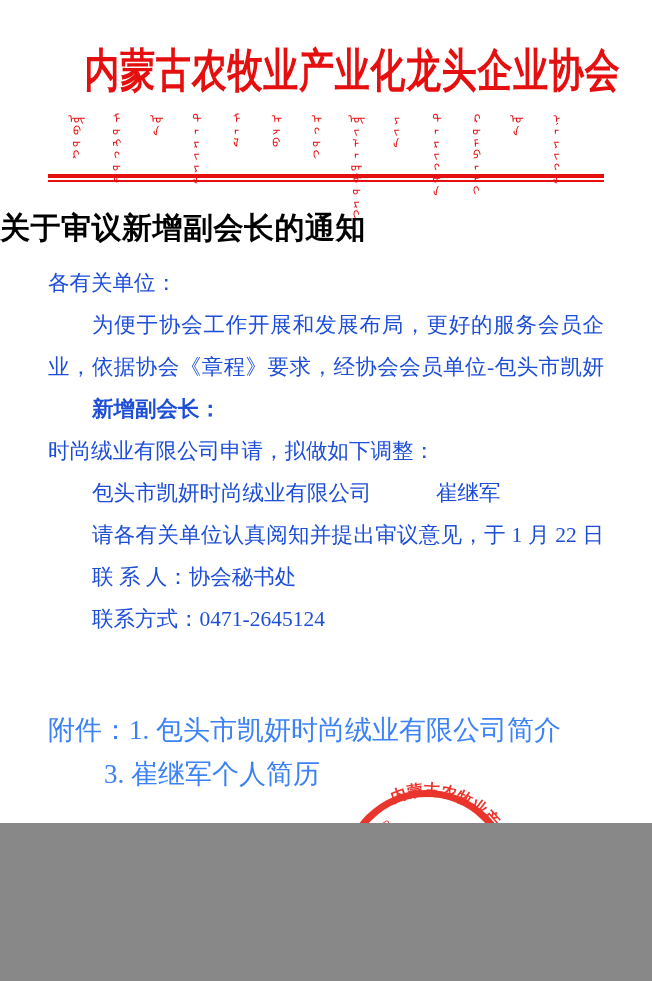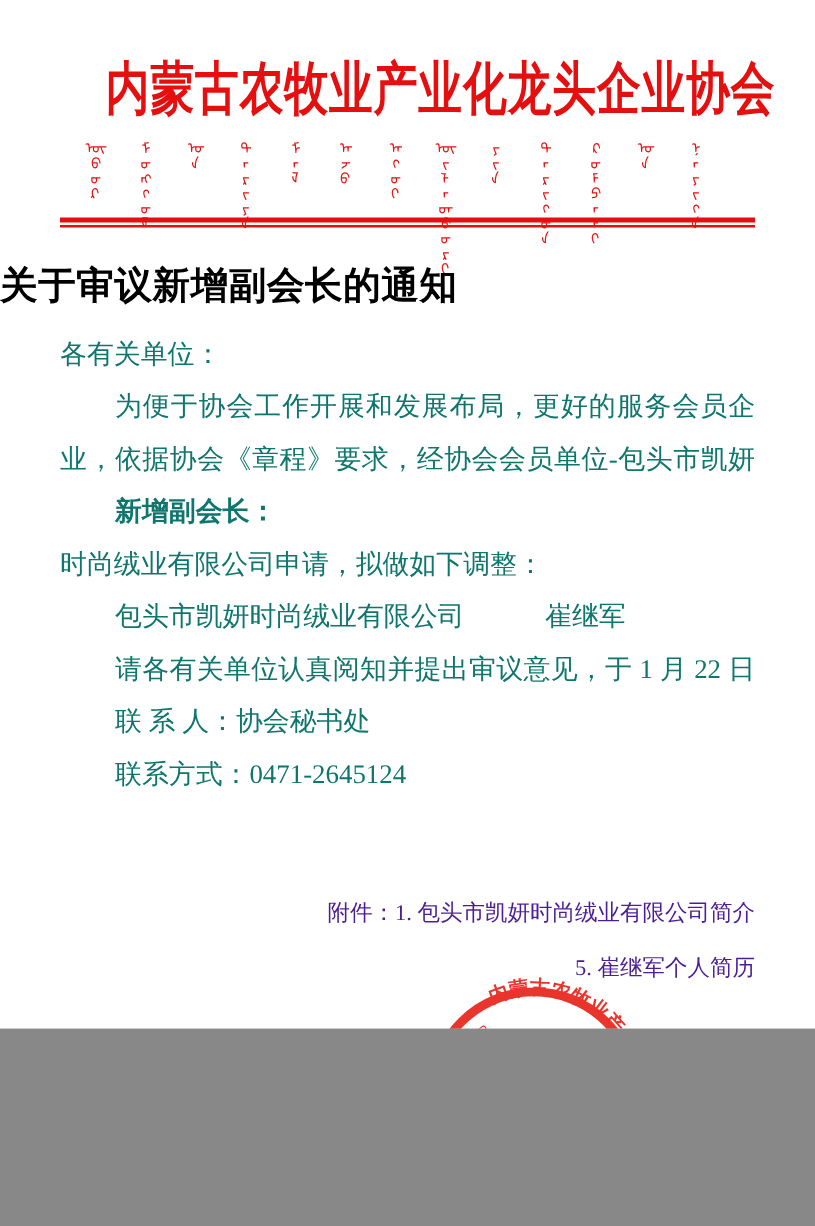--- a/index.html
+++ b/index.html
@@ -63,40 +63,39 @@
     color: #000;
     letter-spacing: 0.5px;
   }
 
   
   .body-block {
     position: absolute;
     top: 262px; left: 48px; width: 556px;
     font-size: 21.5px;
     line-height: 42px;
-    color: #0f766e;
+    color: #1d4ed8;
   }
   .line { white-space: nowrap; }
   .line.ind { padding-left: 44px; }
   .line.bold { font-weight: bold; }
   .line.fill {
     white-space: normal;
     text-align: justify;
     text-align-last: justify;
     text-justify: inter-character;
   }
 
   
   .attach-block {
     position: absolute;
     top: 708px; left: 48px; width: 556px;
-    font-size: 18px;
+    font-size: 27px;
     line-height: 44px;
-    color: #4c1d95;
-    text-align: right;
+    color: #3b82f6;
   }
   .attach-line2 { padding-left: 56px; }
 
   
   .sign-org {
     position: absolute;
     top: 846px; left: 148px; right: 0;
     text-align: center;
     font-size: 21px;
     white-space: nowrap;
@@ -156,21 +155,21 @@
     <div class="line ind bold">新增副会长：</div>
     <div class="line">时尚绒业有限公司申请，拟做如下调整：</div>
     <div class="line ind">包头市凯妍时尚绒业有限公司　　　崔继军</div>
     <div class="line ind fill">请各有关单位认真阅知并提出审议意见，于 1 月 22 日</div>
     <div class="line ind">联 系 人：协会秘书处</div>
     <div class="line ind">联系方式：0471-2645124</div>
   </div>
 
   <div class="attach-block">
     <div class="line">附件：1. 包头市凯妍时尚绒业有限公司简介</div>
-    <div class="line attach-line2">5. 崔继军个人简历</div>
+    <div class="line attach-line2">3. 崔继军个人简历</div>
   </div>
 
   <div class="sign-org">内蒙古农牧业产业化龙头企业协会</div>
   <div class="sign-date">2025 年 6 月 17 日</div>
 
   <svg class="seal" viewBox="0 0 210 210" xmlns="http://www.w3.org/2000/svg">
     <defs>
       <path id="arcCN" d="M 72 34.3 A 78 78 0 0 1 144 172.6"></path>
       <path id="arcMN" d="M 83.8 163.3 A 62 62 0 0 1 78.8 48.8"></path>
       <path id="arcNUM" d="M 64.8 162.3 A 70 70 0 0 0 145.2 162.3"></path>

